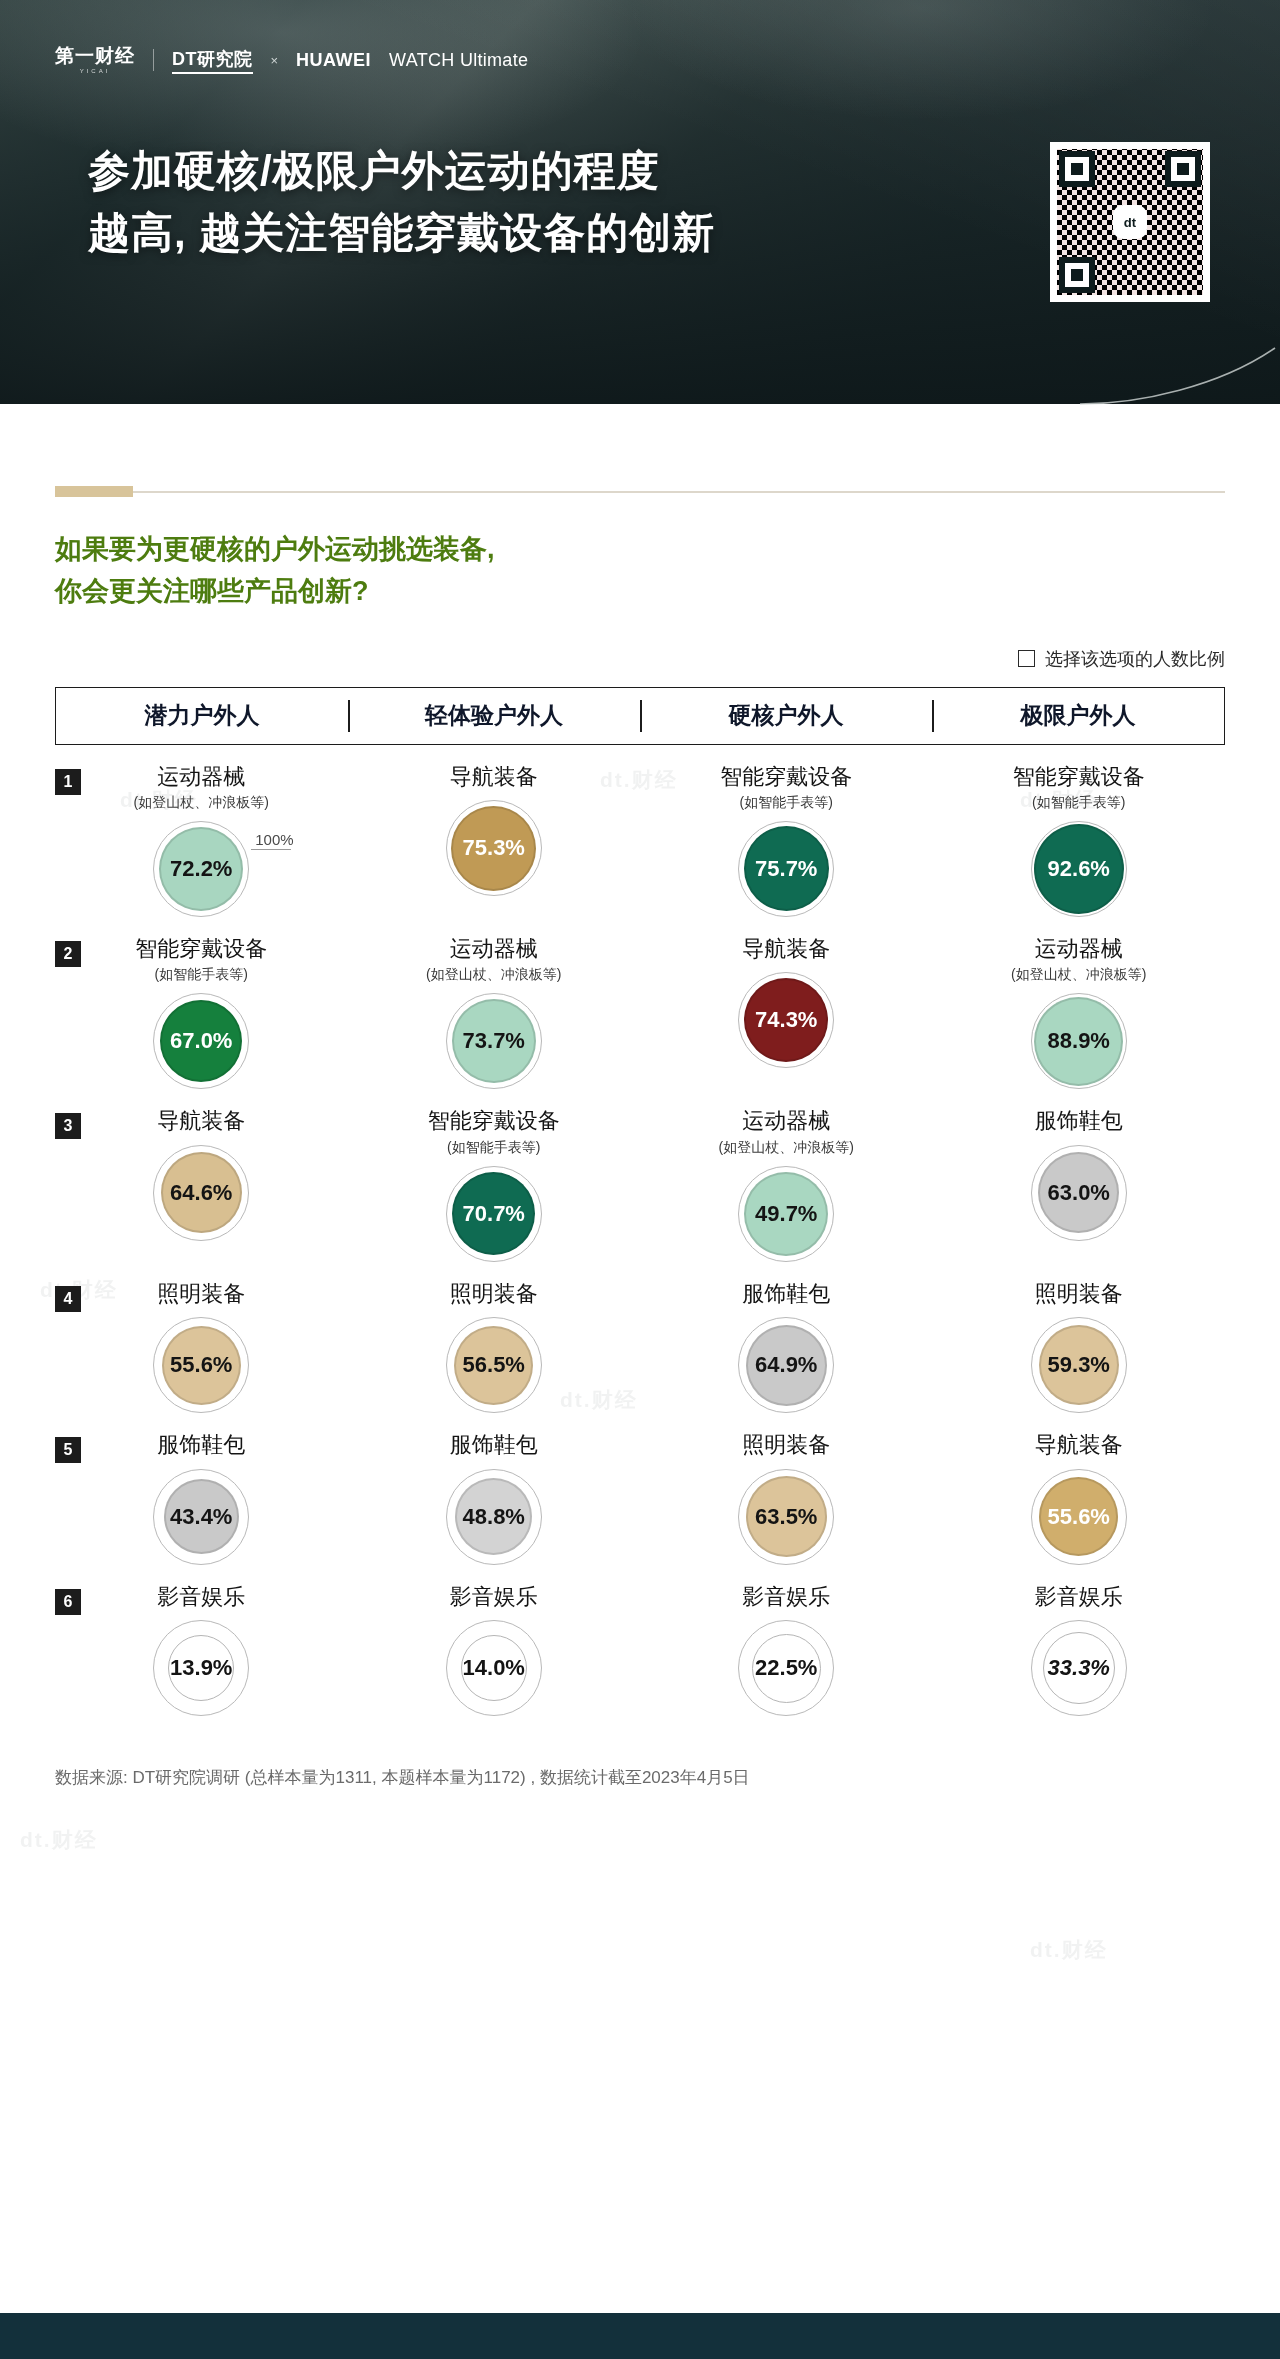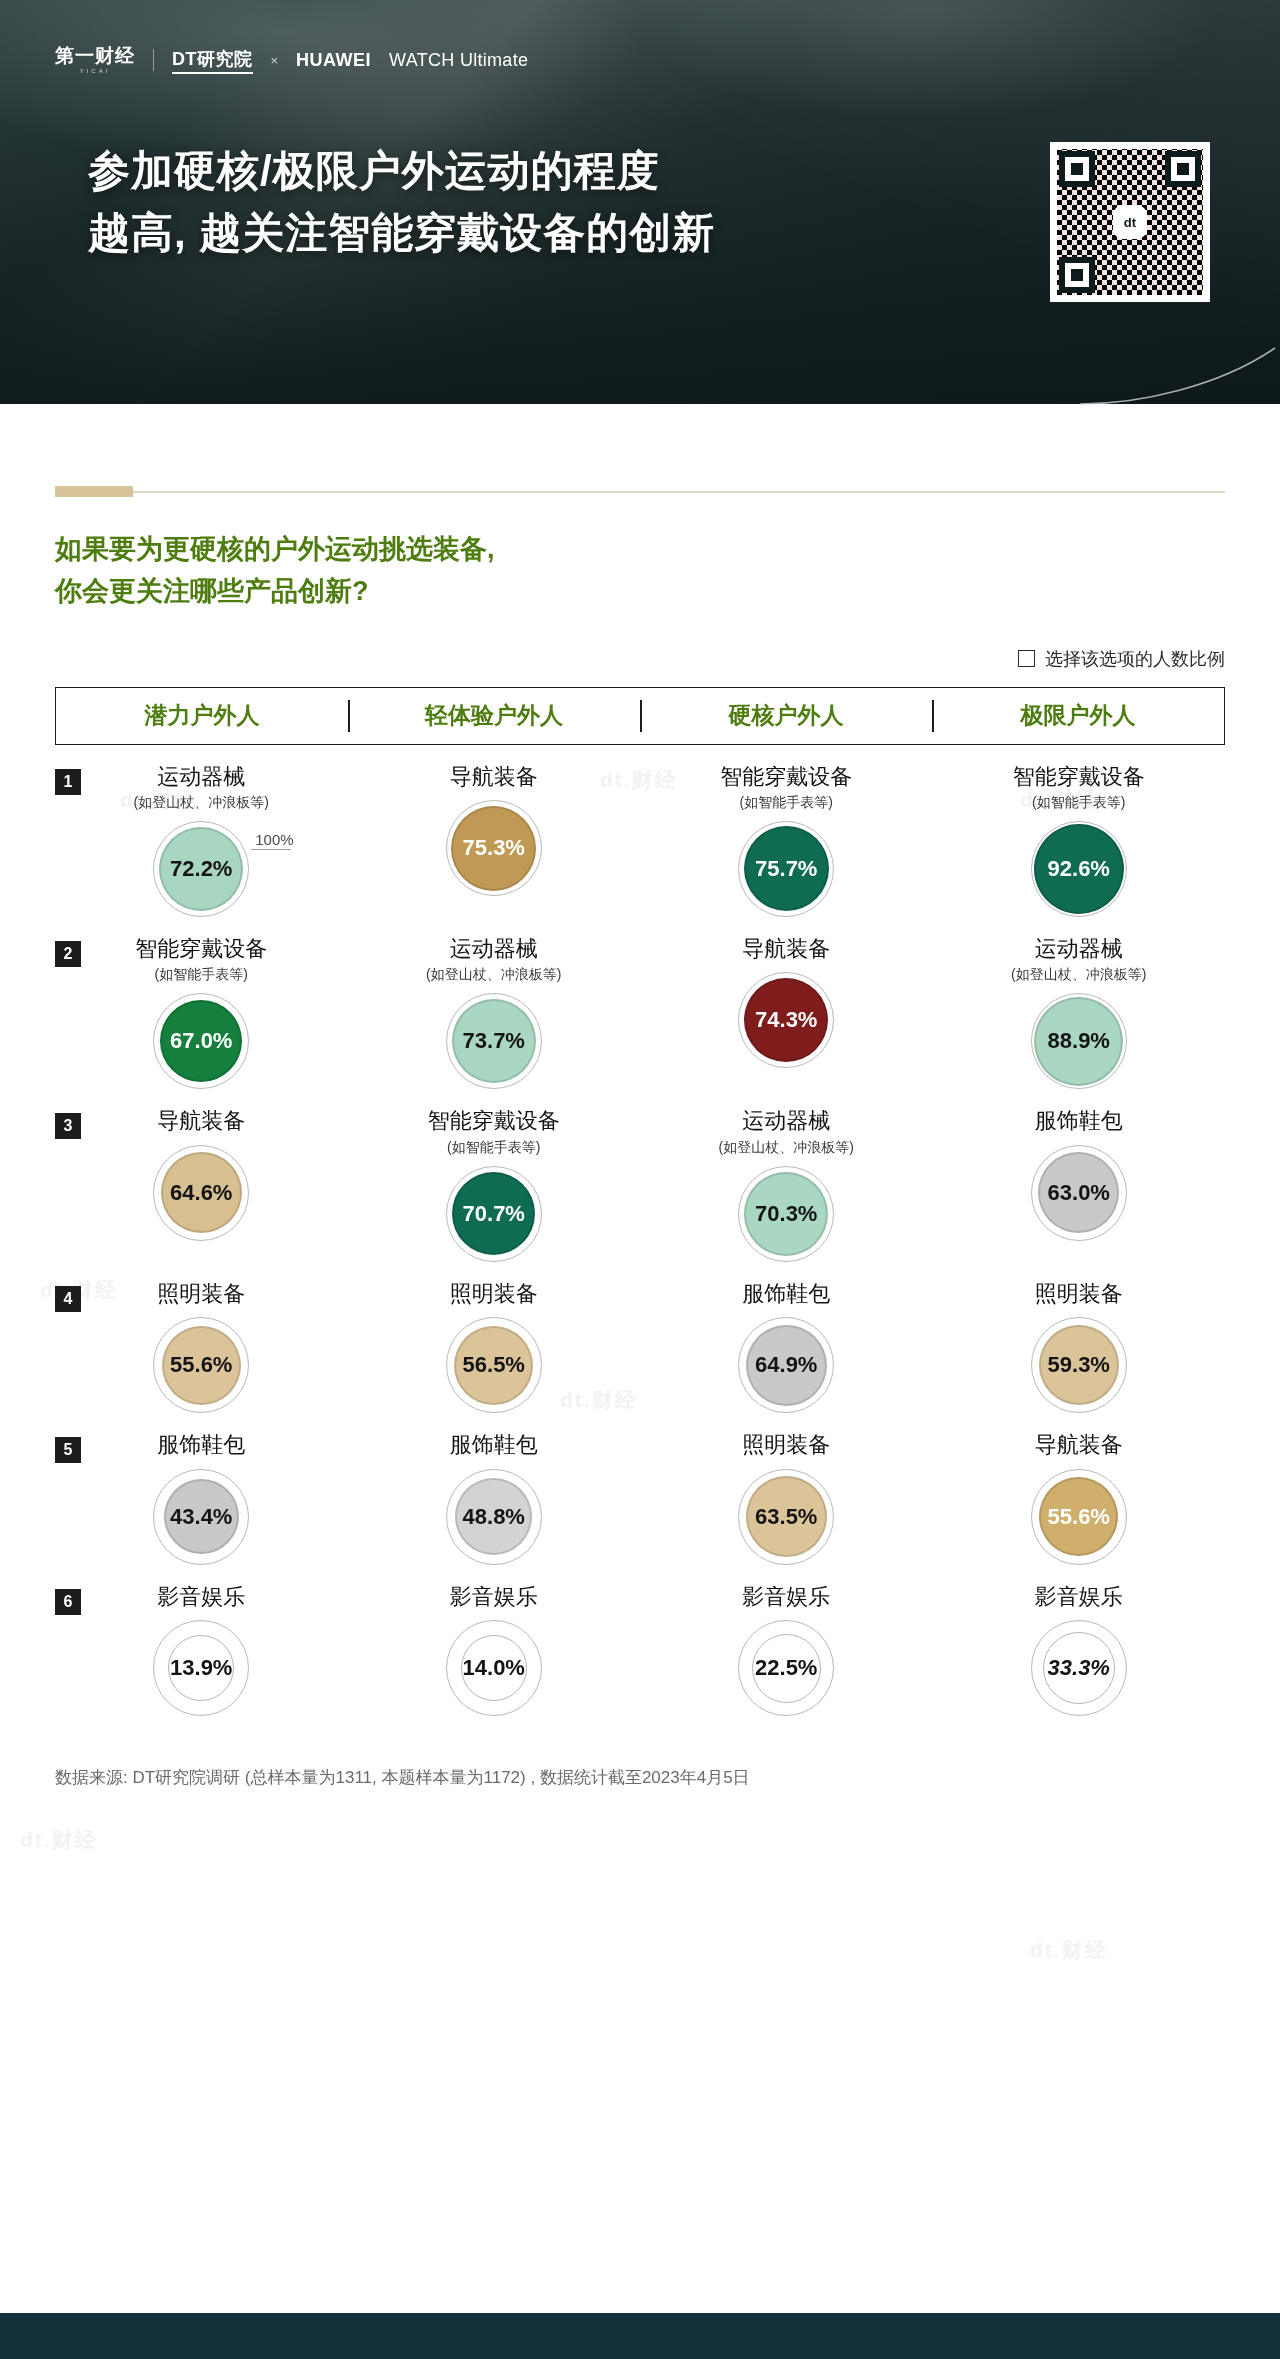--- a/index.html
+++ b/index.html
@@ -218,21 +218,21 @@
     height: 58px;
     position: relative;
     z-index: 1;
     background: #fff;
   }
   .head-cell {
     flex: 1;
     display: flex;
     align-items: center;
     justify-content: center;
-    color: #4d7c0f;
+    color: #0f172a;
     font-size: 23px;
     font-weight: bold;
     position: relative;
   }
   .head-cell + .head-cell::before {
     content: "";
     position: absolute;
     left: 0; top: 12px; bottom: 12px;
     width: 1.5px;
     background: #1c1c1c;
@@ -496,21 +496,21 @@
             <div class="bubble-wrap" style="width: 96px; height: 96px;">
               <div class="ref-ring" style="width: 96px; height: 96px;"></div>
               <div class="bubble" style="width: 83px; height: 83px; background: rgb(15, 107, 82); color: rgb(255, 255, 255);">70.7%</div>
             </div>
           </div>
           <div class="cell">
             <div class="cell-title">运动器械</div>
             <div class="cell-sub">(如登山杖、冲浪板等)</div>
             <div class="bubble-wrap" style="width: 96px; height: 96px;">
               <div class="ref-ring" style="width: 96px; height: 96px;"></div>
-              <div class="bubble" style="width: 84px; height: 84px; background: rgb(169, 215, 193); color: rgb(20, 20, 20);">70.3%</div>
+              <div class="bubble" style="width: 84px; height: 84px; background: rgb(169, 215, 193); color: rgb(20, 20, 20);">49.7%</div>
             </div>
           </div>
           <div class="cell">
             <div class="cell-title">服饰鞋包</div>
             <div class="bubble-wrap" style="width: 96px; height: 96px;">
               <div class="ref-ring" style="width: 96px; height: 96px;"></div>
               <div class="bubble" style="width: 81px; height: 81px; background: rgb(201, 201, 201); color: rgb(20, 20, 20);">63.0%</div>
             </div>
           </div>
         </div>

